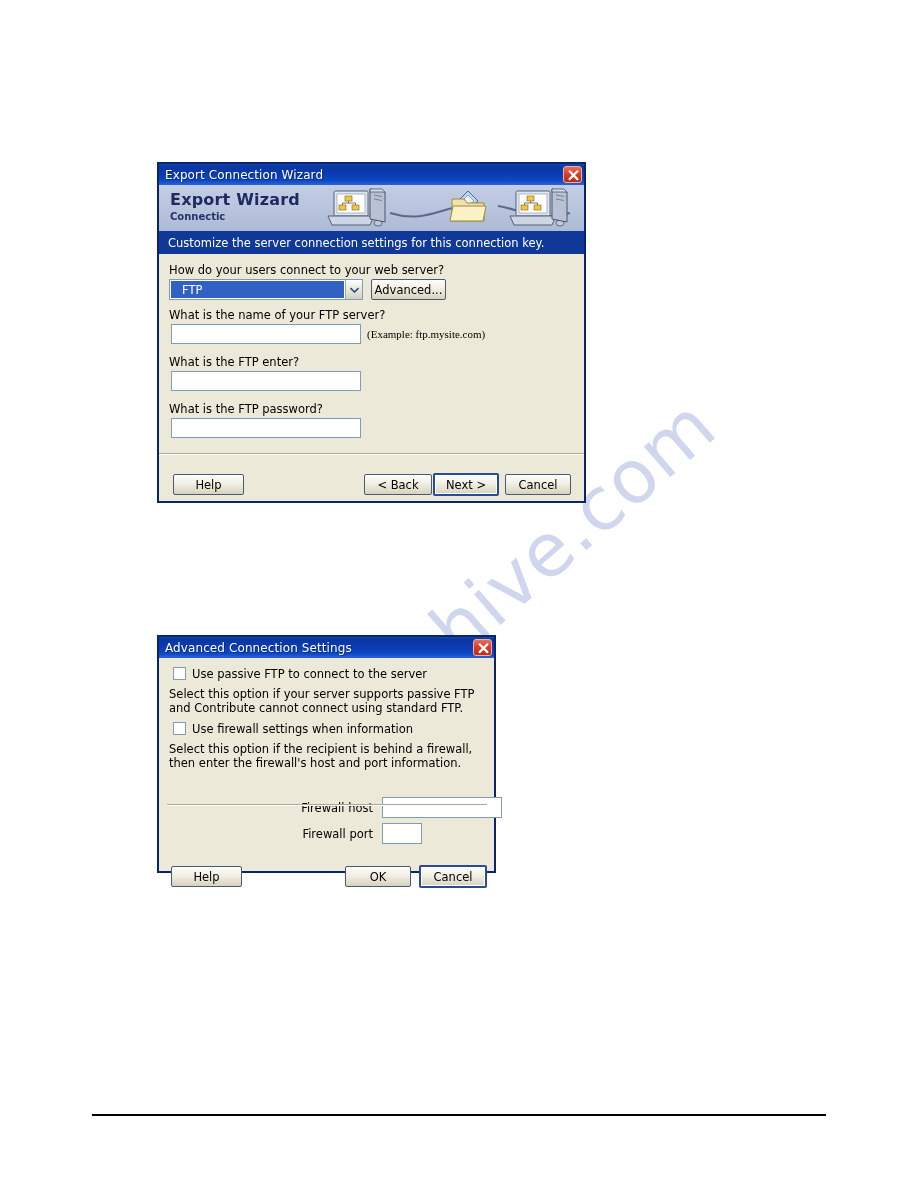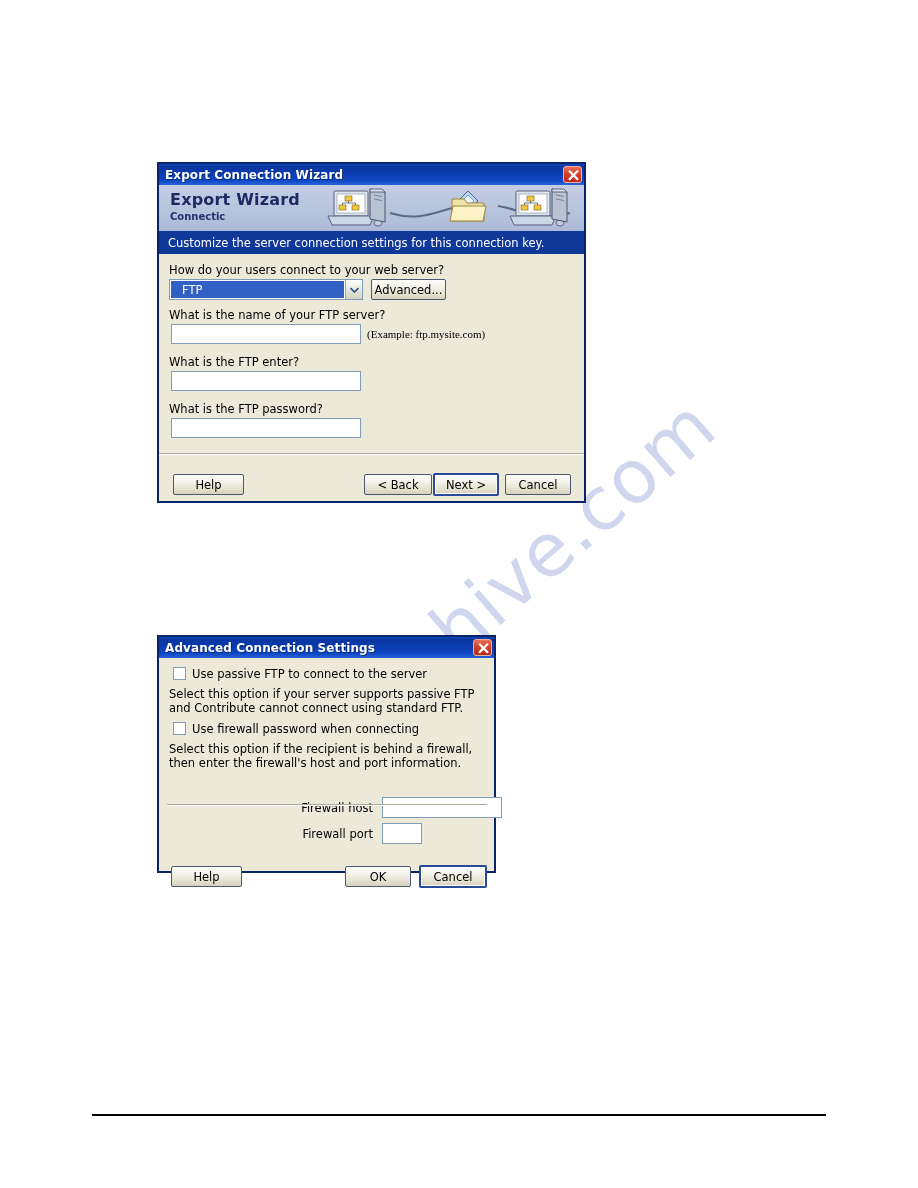--- a/index.html
+++ b/index.html
@@ -68,21 +68,21 @@
         #1048b8 0%, #0a36a0 12%, #0b3bb0 45%, #0e47c4 78%, #2a63d8 100%);
     display: flex;
     align-items: center;
     justify-content: space-between;
     padding: 0 2px 0 6px;
     box-sizing: border-box;
   }
   .titlebar-text {
     color: #ffffff;
     font-size: 12px;
-    font-weight: bold;
+    font-weight: normal;
     font-family: "DejaVu Sans", sans-serif;
     letter-spacing: .1px;
     text-shadow: 1px 1px 0 rgba(0,0,0,.35);
     white-space: nowrap;
   }
   .close-btn {
     width: 19px;
     height: 17px;
     border-radius: 3px;
     background: linear-gradient(to bottom, #e8705a 0%, #d8402a 45%, #b82a16 100%);
@@ -366,21 +366,21 @@
 
     <div class="cb-row" style="position:absolute; left:14px; top:9px;">
       <div class="checkbox"></div>
       <div class="desc-text">Use passive FTP to connect to the server</div>
     </div>
 
     <div class="desc-text" style="position:absolute; left:10px; top:29px; width:316px;">Select this option if your server supports passive FTP and Contribute cannot connect using standard FTP.</div>
 
     <div class="cb-row" style="position:absolute; left:14px; top:64px;">
       <div class="checkbox"></div>
-      <div class="desc-text">Use firewall password when connecting</div>
+      <div class="desc-text">Use firewall settings when information</div>
     </div>
 
     <div class="desc-text" style="position:absolute; left:10px; top:84px; width:316px;">Select this option if the recipient is behind a firewall, then enter the firewall's host and port information.</div>
 
     <div class="field-label" style="position:absolute; left:64px; top:143px; width:150px; text-align:right;">Firewall host</div>
     <input class="text-input" style="position: absolute; left: 223px; top: 139px; width: 120px; height: 21px;" value="">
 
     <div class="field-label" style="position:absolute; left:64px; top:169px; width:150px; text-align:right;">Firewall port</div>
     <input class="text-input" style="position: absolute; left: 223px; top: 165px; width: 40px; height: 21px;" value="">
   </div>

